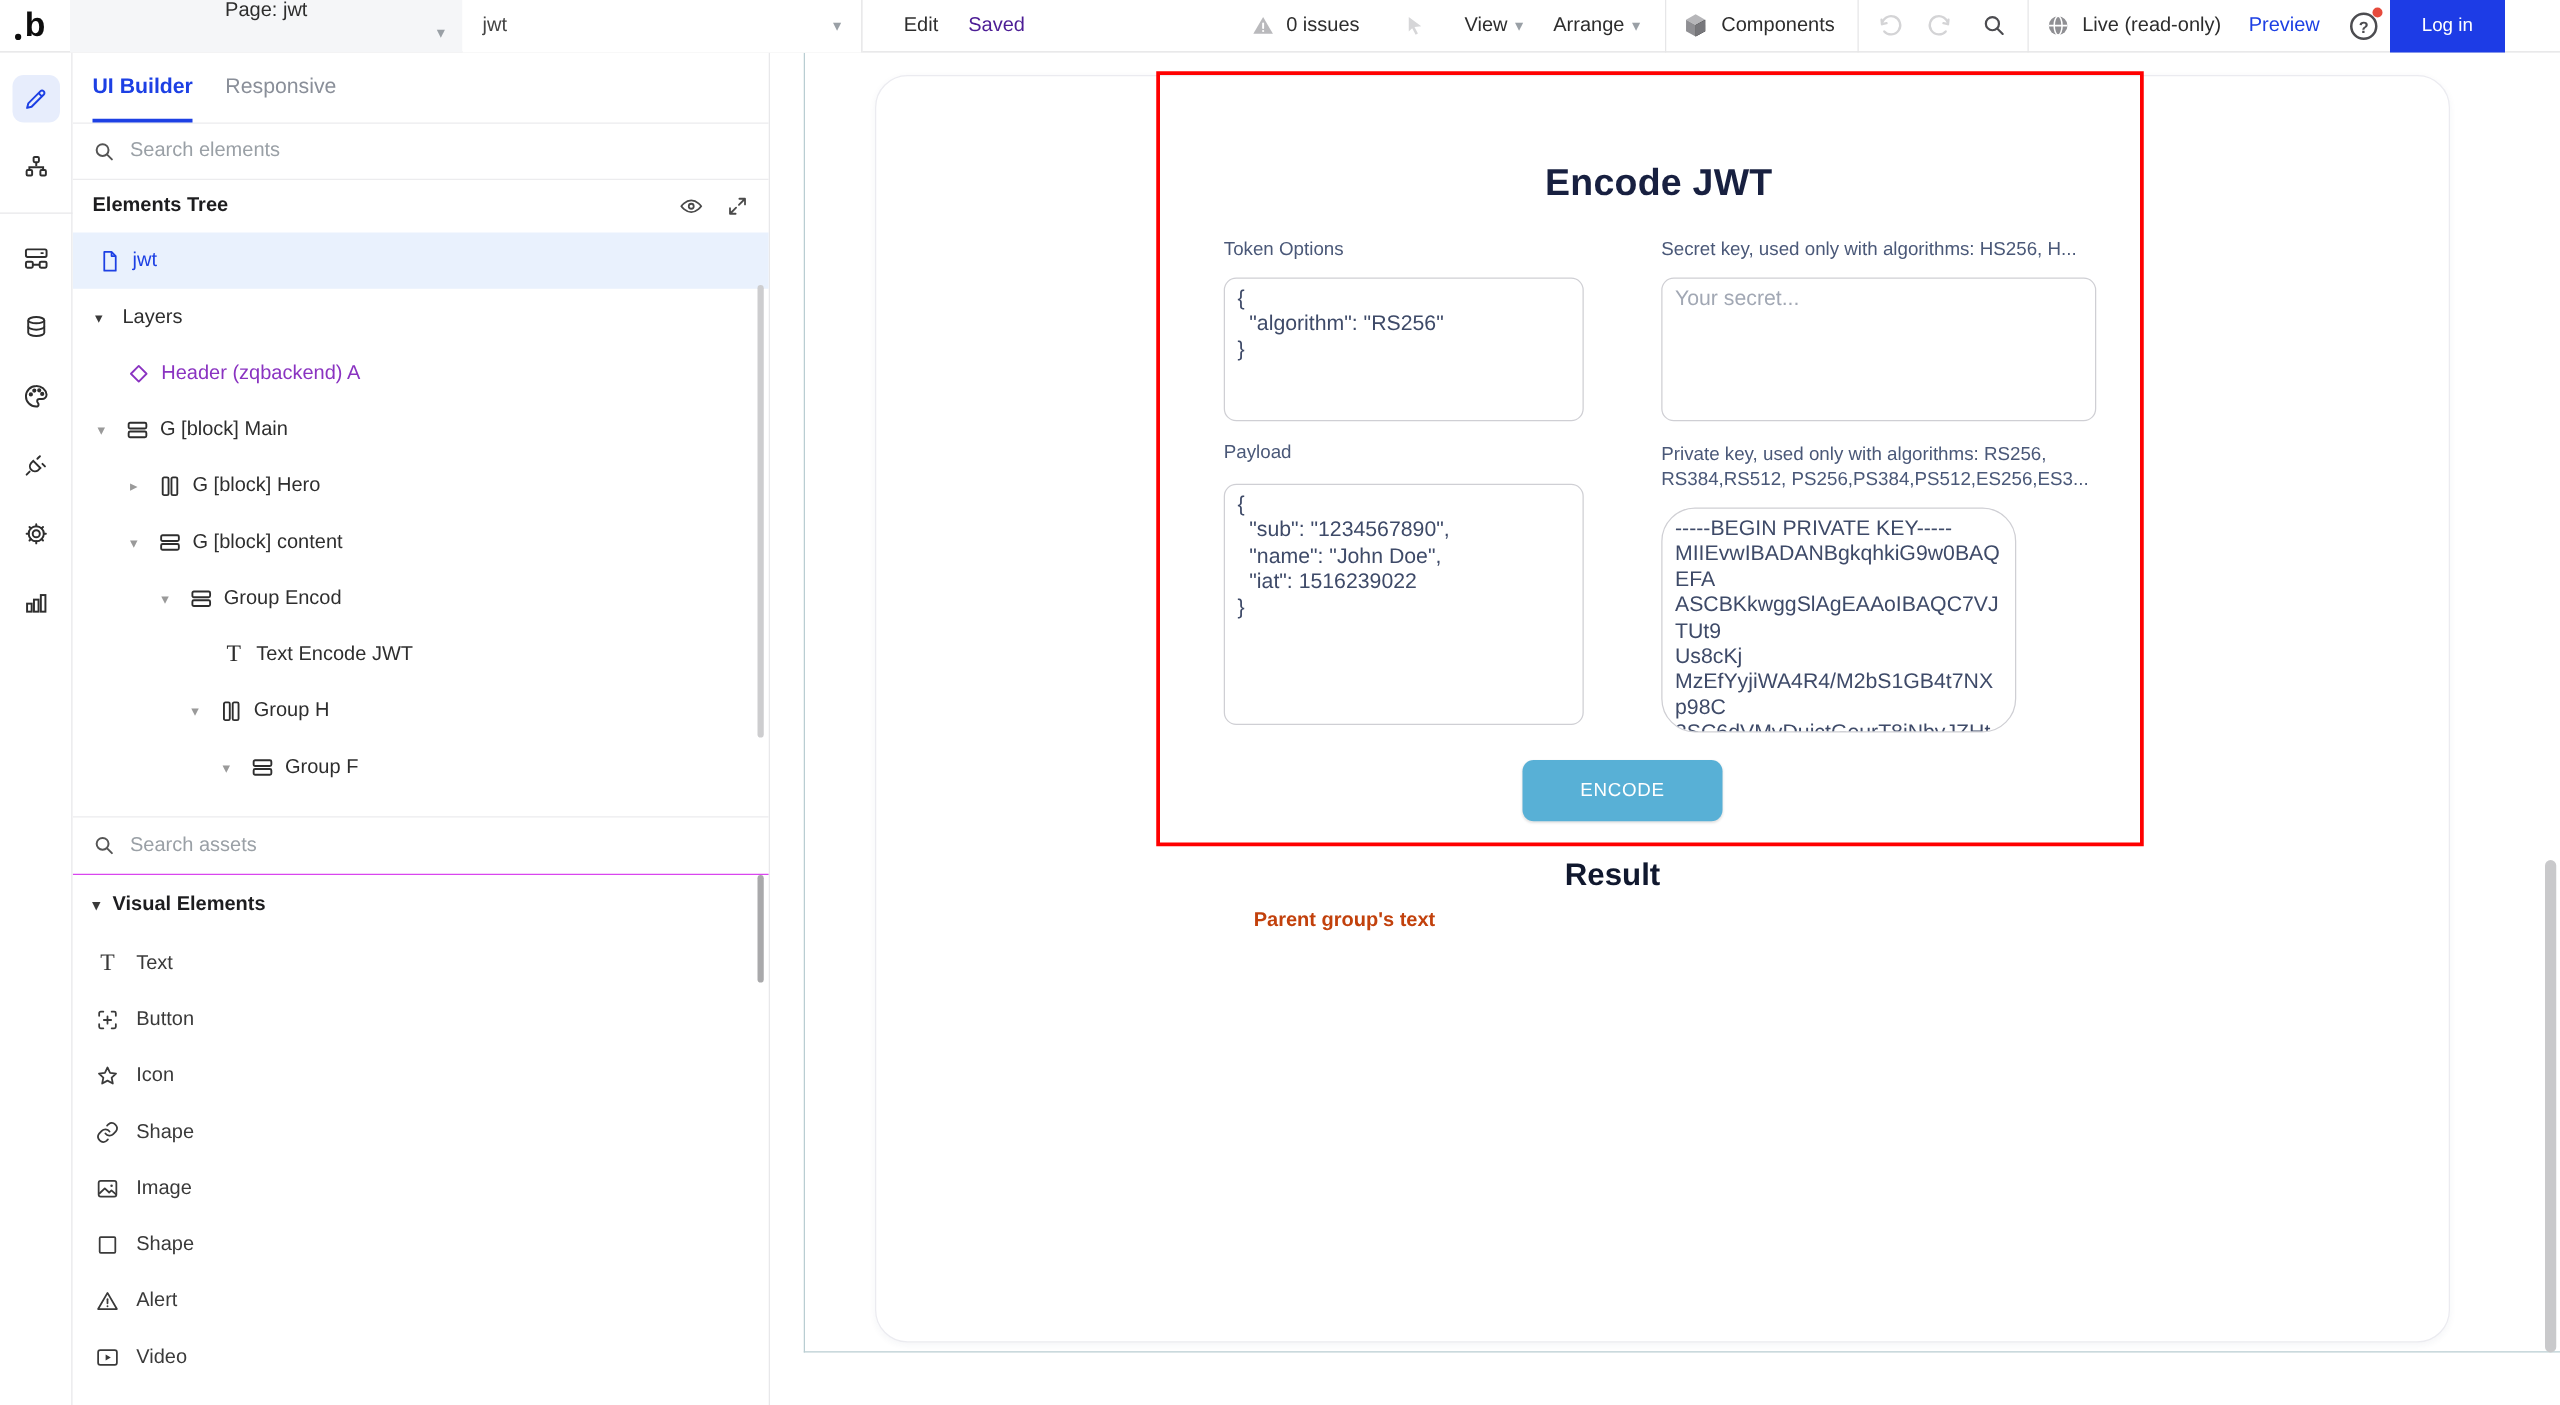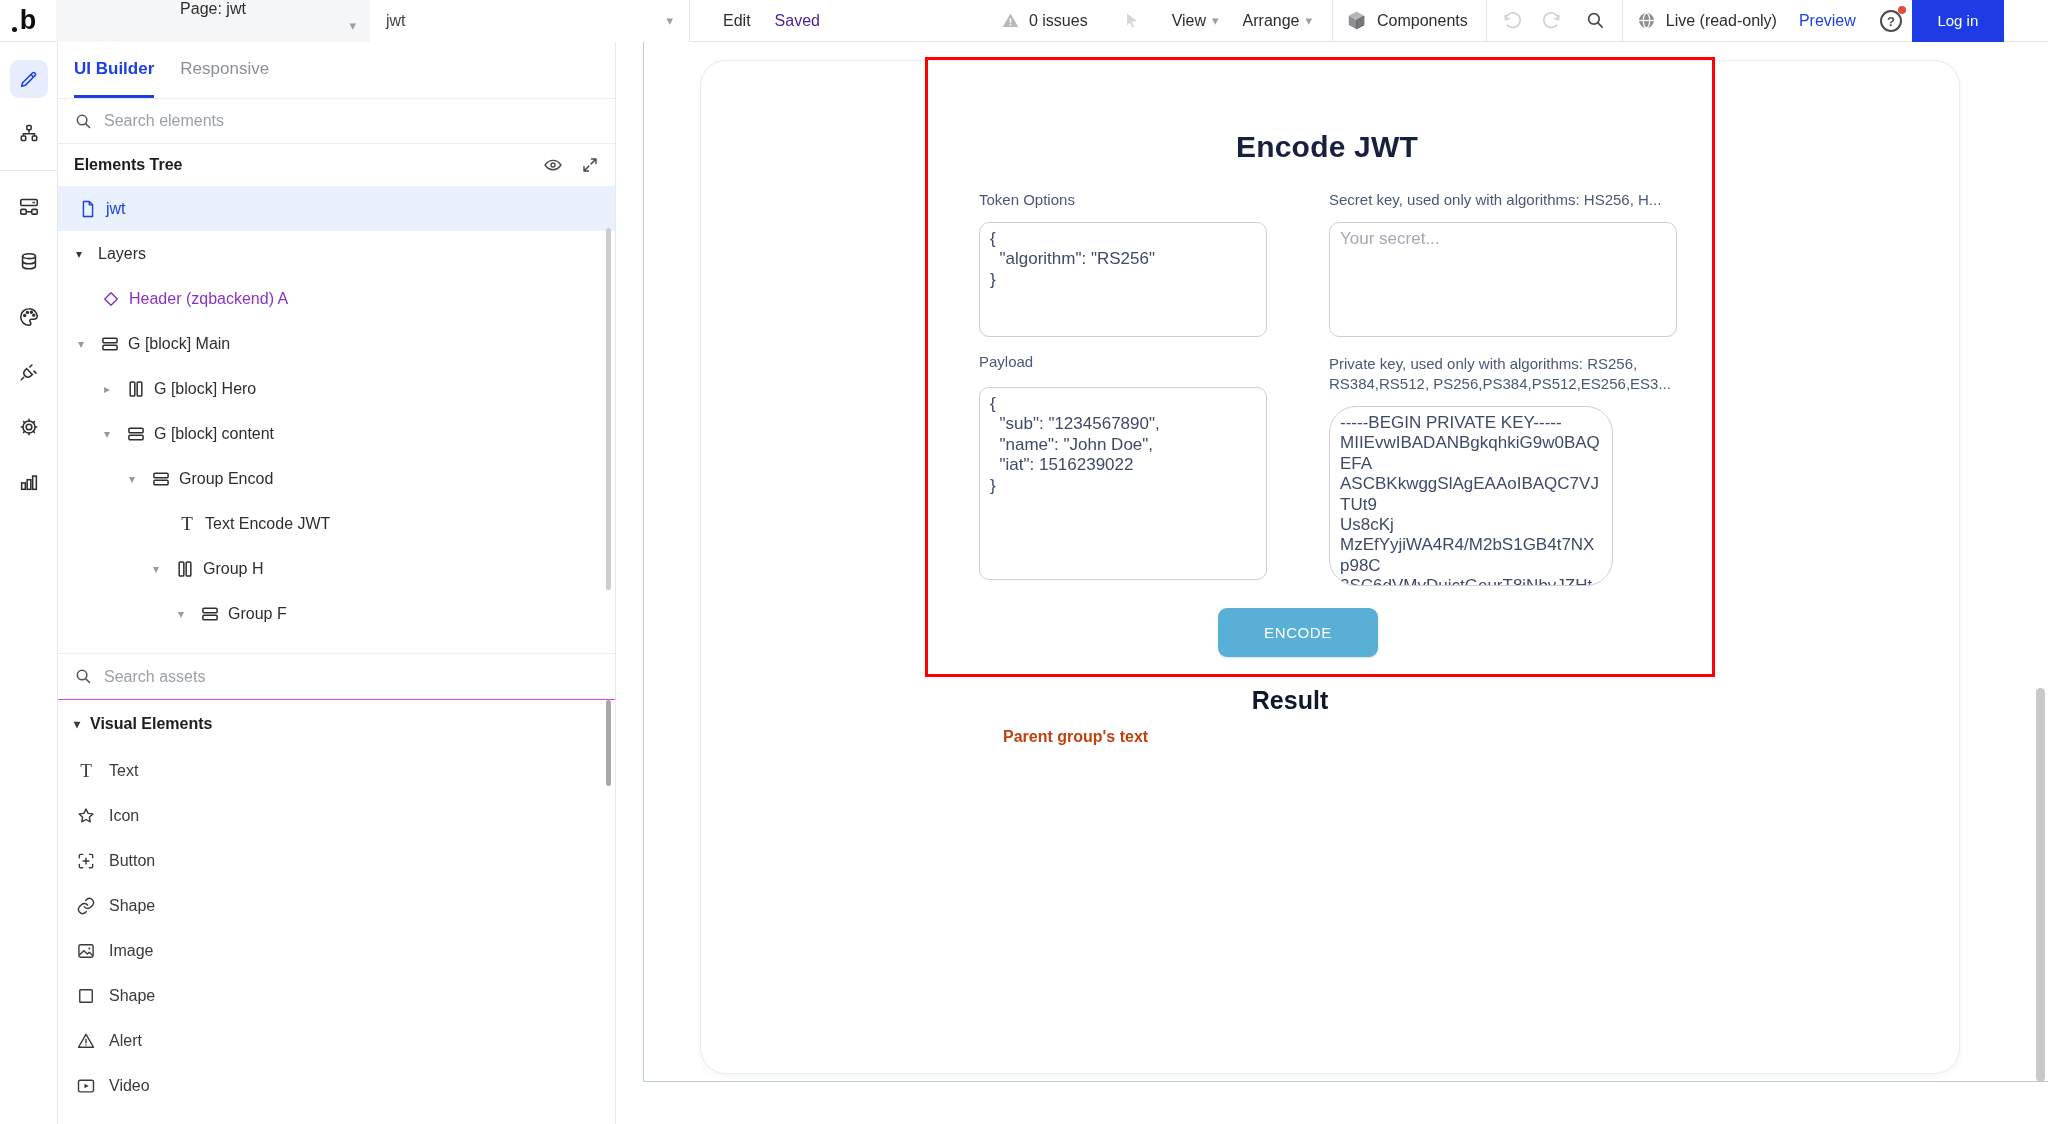--- a/index.html
+++ b/index.html
@@ -385,31 +385,31 @@
   <div class="veHeader">
     <span class="arrow">▾</span>
     <span>Visual Elements</span>
   </div>
 
   <div class="verow">
     <span class="serifT" style="color:#3a3a3a;">T</span>
     <span>Text</span>
   </div>
   <div class="verow">
-    <svg class="ticon" width="20" height="20" viewBox="0 0 24 24" fill="none" stroke="currentColor" stroke-width="1.7" stroke-linejoin="round">
-      <path d="M12 3.6l2.5 5.2 5.7.7-4.2 3.9 1.1 5.6L12 16.2 6.9 19l1.1-5.6L3.8 9.5l5.7-.7z"></path>
-    </svg>
-    <span>Icon</span>
-  </div>
-  <div class="verow">
     <svg class="ticon" width="20" height="20" viewBox="0 0 24 24" fill="none" stroke="currentColor" stroke-width="1.7" stroke-linecap="round">
       <path d="M4 8V5.5A1.5 1.5 0 0 1 5.5 4H8M16 4h2.5A1.5 1.5 0 0 1 20 5.5V8M20 16v2.5a1.5 1.5 0 0 1-1.5 1.5H16M8 20H5.5A1.5 1.5 0 0 1 4 18.5V16"></path>
       <path d="M12 8.5v7M8.5 12h7"></path>
     </svg>
     <span>Button</span>
+  </div>
+  <div class="verow">
+    <svg class="ticon" width="20" height="20" viewBox="0 0 24 24" fill="none" stroke="currentColor" stroke-width="1.7" stroke-linejoin="round">
+      <path d="M12 3.6l2.5 5.2 5.7.7-4.2 3.9 1.1 5.6L12 16.2 6.9 19l1.1-5.6L3.8 9.5l5.7-.7z"></path>
+    </svg>
+    <span>Icon</span>
   </div>
   <div class="verow">
     <svg class="ticon" width="20" height="20" viewBox="0 0 24 24" fill="none" stroke="currentColor" stroke-width="1.7" stroke-linecap="round">
       <path d="M10 13a5 5 0 0 0 7.5.5l2.5-2.5a5 5 0 0 0-7-7l-1.4 1.4"></path>
       <path d="M14 11a5 5 0 0 0-7.5-.5L4 13a5 5 0 0 0 7 7l1.4-1.4"></path>
     </svg>
     <span>Shape</span>
   </div>
   <div class="verow">
     <svg class="ticon" width="20" height="20" viewBox="0 0 24 24" fill="none" stroke="currentColor" stroke-width="1.7" stroke-linejoin="round">

